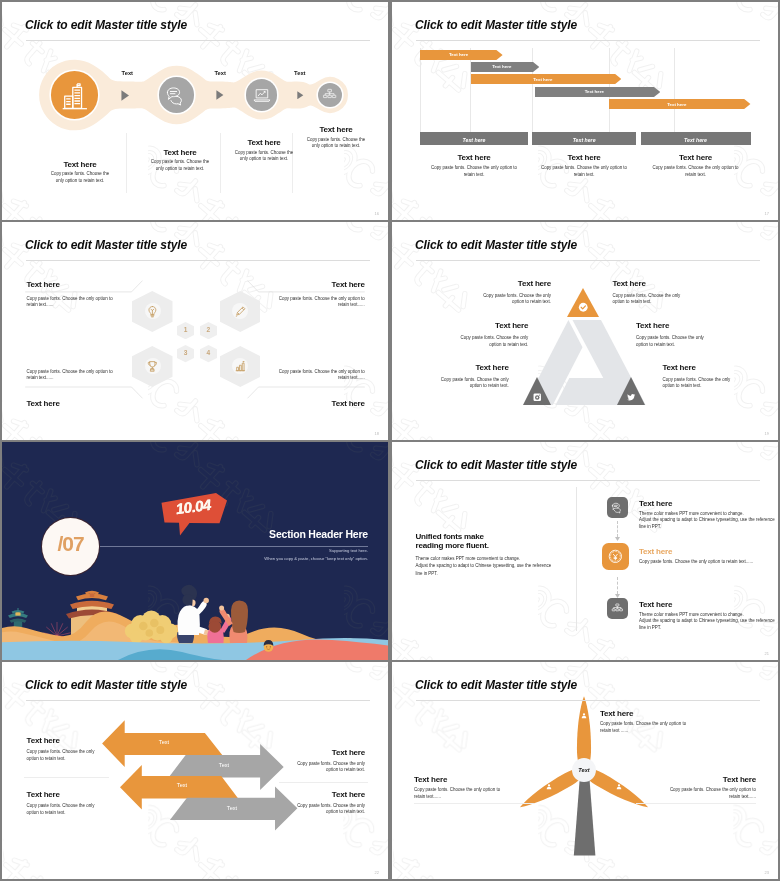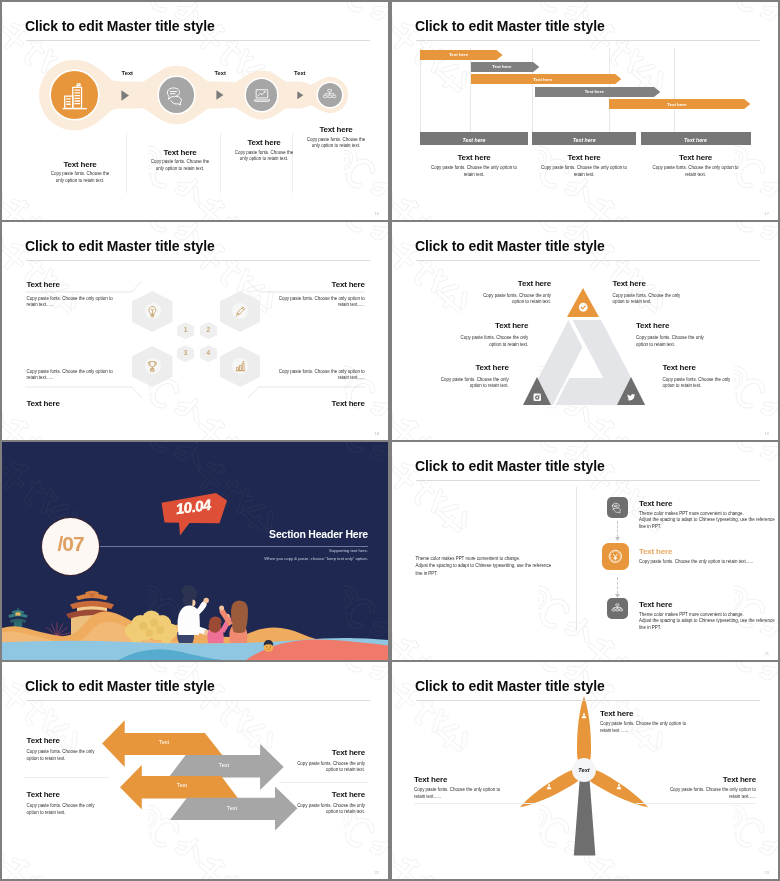--- a/index.html
+++ b/index.html
@@ -1,21 +1,21 @@
 <!DOCTYPE html>
 <html><head><meta charset="utf-8"><style>
   html,body{margin:0;padding:0;}
   body{width:780px;height:881px;background:#7f7f7f;font-family:"Liberation Sans",sans-serif;overflow:hidden;}
   .grid{position:absolute;left:0;top:0;width:780px;height:881px;}
   .slide{position:absolute;background:#fff;overflow:hidden;width:386px;height:218px;}
   .c0{left:2px;} .c1{left:392px;}
   .r0{top:2px;} .r1{top:222px;} .r2{top:442px;} .r3{top:662px;}
   .slide.r3{height:217px;}
   .wm{position:absolute;left:0;top:0;width:100%;height:100%;pointer-events:none;}
-  .title{position:absolute;left:23px;top:16px;font-size:14px;font-weight:bold;color:#0d0d0d;letter-spacing:-0.1px;white-space:nowrap;}
+  .title{position:absolute;left:23px;top:16px;font-size:12px;font-weight:bold;color:#0d0d0d;letter-spacing:-0.1px;white-space:nowrap;font-style:italic;}
   .trule{position:absolute;left:24px;top:37.5px;width:344px;height:1px;background:#dcdcdc;}
   .tx{position:absolute;}
   .hd{font-weight:bold;color:#141414;font-size:8.0px;letter-spacing:-0.2px;white-space:nowrap;}
   .bd{color:#2e2e2e;font-size:4.45px;line-height:6.6px;}
   .pg{position:absolute;right:9px;bottom:4px;font-size:4px;color:#bbb;}
   .sep{position:absolute;background:#ededed;}
   .ct{text-align:center;} .rt{text-align:right;}
   .lbl{font-size:5.8px;font-weight:bold;color:#1a1a1a;}
   .barlbl{position:absolute;font-size:4.4px;color:#fff;font-weight:bold;white-space:nowrap;}
 </style></head><body>
@@ -438,20 +438,21 @@
       <div style="position:absolute;left:157px;top:55.5px;width:68px;text-align:center;font-size:15px;font-weight:bold;color:#FDF6EC;font-style:italic;transform:rotate(-7.5deg);letter-spacing:-0.5px;text-shadow:0.5px 0 0 #fff">10.04</div>
       <div style="position:absolute;left:146px;top:86px;width:220px;text-align:right;font-size:10.5px;font-weight:bold;color:#fff;letter-spacing:-0.2px">Section Header Here</div>
       <div style="position:absolute;left:146px;top:106px;width:220px;text-align:right;font-size:4.2px;color:#C9CEE0">Supporting text here.</div>
       <div style="position:absolute;left:146px;top:114px;width:220px;text-align:right;font-size:4.2px;color:#C9CEE0">When you copy &amp; paste, choose "keep text only" option.</div>
     </div>
     <div class="slide c1 r2">
       <svg class="wm" viewBox="0 0 386 218">
         <rect x="0" y="0" width="586" height="418" fill="url(#wmpat)" transform="translate(0,0)"></rect>
       </svg>
       <div class="sep" style="left:184px;top:45px;width:1px;height:144px;background:#e6e6e6"></div>
+      <div class="tx" style="left:23.5px;top:89.5px;width:180px;font-size:8.05px;font-weight:bold;color:#141414;line-height:9.3px;letter-spacing:-0.2px">Unified fonts make<br>reading more fluent.</div>
       <div class="tx bd" style="left:23.5px;top:112.5px;width:190px;line-height:7.6px">Theme color makes PPT more convenient to change.<br>Adjust the spacing to adapt to Chinese typesetting, use the reference<br>line in PPT.</div>
       <div style="position:absolute;left:215px;top:55px;width:20.5px;height:20.5px;border-radius:4.92px;background:#6E6E6E"></div>
       <svg style="position:absolute;left:218.895px;top:58.895px;width:12.709999999999999px;height:12.709999999999999px;" viewBox="0 0 22 22">
         <g fill="none" stroke="#fff" stroke-width="1.15" stroke-linejoin="round" stroke-linecap="round">
 <path d="M2.4 8.2 c0,-2.5 2.6,-4.3 6.0,-4.3 c3.4,0 6.0,1.8 6.0,4.3 c0,2.5 -2.6,4.3 -6.0,4.3 l-1.6,0 l-3.4,2.7 l0.7,-3.1 c-1.1,-0.8 -1.7,-2.0 -1.7,-3.9 z"></path>
 <path d="M5.3 7.4 h6.2 M5.3 9.6 h4.6"></path>
 <path d="M11.1 12.0 c2.9,0.4 5.1,2.1 5.1,4.2 c0,1.0 -0.5,1.9 -1.3,2.6 l0.5,2.0 l-2.5,-1.3 c-0.5,0.1 -1.0,0.2 -1.6,0.2 c-2.6,0 -4.8,-1.4 -5.4,-3.3"></path>
 </g>
       </svg>
       <div class="tx hd" style="left:247px;top:57px;color:#141414">Text here</div>

